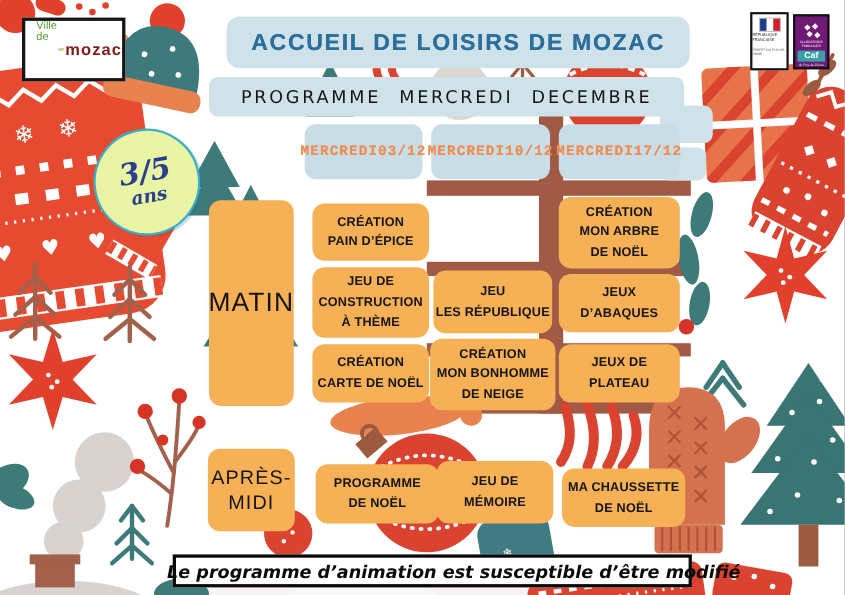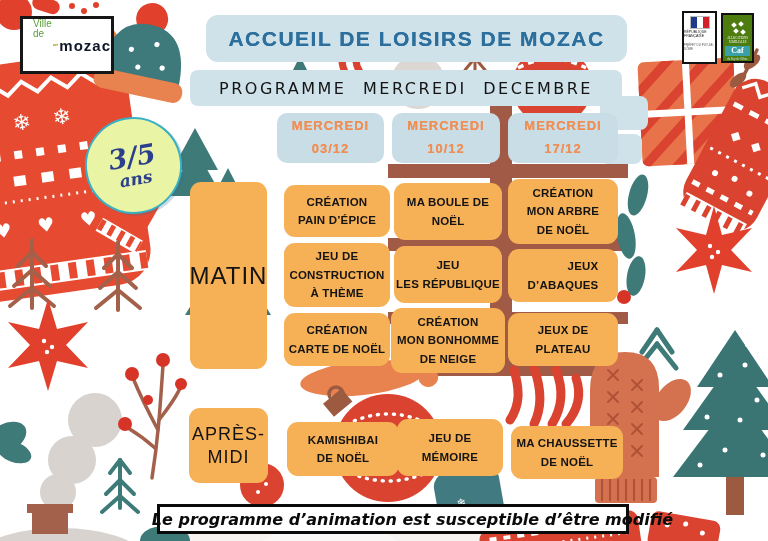--- a/index.html
+++ b/index.html
@@ -9,23 +9,23 @@
   .fg{position:absolute;z-index:2;box-sizing:border-box;}
 
   .banner{background:#cfe2ea;border-radius:12px;display:flex;align-items:center;justify-content:center;}
   .title-banner{left:206px;top:15px;width:421px;height:47px;}
   .title-text{color:#2c6f9d;font-weight:bold;font-size:21px;letter-spacing:1.5px;
               text-shadow:0 0 .6px #2c6f9d;}
   .subtitle-banner{left:190px;top:70px;width:432px;height:36px;border-radius:8px;}
   .subtitle-text{color:#141414;font-size:16px;letter-spacing:2.5px;word-spacing:9px;
                  font-family:"DejaVu Sans",sans-serif;}
 
-  .day-header{background:#c9dde7;border-radius:10px;display:flex;flex-direction:column;
+  .day-header{background:#c9dde7;border-radius:10px;display:flex;flex-direction:row;
               align-items:center;justify-content:center;color:#ef8f56;font-weight:bold;
-              font-size:13px;letter-spacing:1px;line-height:1.75;text-shadow:0 0 .5px #ef8f56;}
+              font-size:13px;letter-spacing:1px;line-height:1.75;text-shadow:0 0 .5px #ef8f56;font-family:Liberation Mono, monospace;}
   .hdr1{left:277px;top:113px;width:107px;height:50px;}
   .hdr2{left:392px;top:113px;width:108px;height:50px;}
   .hdr3{left:508px;top:113px;width:110px;height:50px;}
 
   .badge{left:85px;top:117px;width:97px;height:97px;border-radius:50%;
          background:#eaf4a5;border:2px solid #3ab0c4;box-shadow:2px 2px 0 rgba(44,110,157,.25);
          display:flex;flex-direction:column;align-items:center;justify-content:center;
          transform:rotate(-10deg);color:#2b3f8c;font-family:"DejaVu Serif",serif;font-style:italic;}
   .badge .ages{font-size:27px;font-weight:bold;line-height:1;}
   .badge .unit{font-size:17px;font-weight:bold;line-height:1.1;}
@@ -35,46 +35,46 @@
   .section-label{font-family:Liberation Sans, sans-serif;font-size:24px;letter-spacing:1px;line-height:1.25;}
   .lbl-matin{left:190px;top:182px;width:77px;height:187px;}
   .lbl-apres{left:189px;top:408px;width:79px;height:75px;font-size:18px;}
   .cell{font-weight:bold;font-size:11.5px;line-height:1.6;letter-spacing:.2px;white-space:pre-line;}
 
   .r1c1{left:284px;top:185px;width:106px;height:52px;}
   .r1c2{left:394px;top:183px;width:108px;height:57px;}
   .r1c3{left:508px;top:179px;width:110px;height:65px;}
   .r2c1{left:284px;top:243px;width:106px;height:64px;}
   .r2c2{left:394px;top:246px;width:108px;height:57px;}
-  .r2c3{left:508px;top:249px;width:110px;height:53px;text-align:right;}
+  .r2c3{left:508px;top:249px;width:110px;height:53px;}
   .r3c1{left:284px;top:313px;width:106px;height:53px;}
   .r3c2{left:391px;top:308px;width:114px;height:65px;}
   .r3c3{left:508px;top:313px;width:110px;height:53px;}
   .a1{left:287px;top:422px;width:112px;height:54px;}
   .a2{left:397px;top:419px;width:106px;height:57px;}
   .a3{left:511px;top:426px;width:112px;height:53px;}
 
   .disclaimer{left:157px;top:504px;width:472px;height:30px;background:#ffffff;border:3px solid #0a0a0a;
               display:flex;align-items:center;justify-content:center;z-index:3;padding-left:39px;}
   .disclaimer span{font-family:"DejaVu Sans",sans-serif;font-weight:bold;font-style:italic;font-size:16px;
               color:#0a0a0a;white-space:nowrap;}
 
   
   .mozac-logo{left:20px;top:16px;width:94px;height:58px;background:#fff;border:3px solid #161616;
               display:flex;flex-direction:row;align-items:center;justify-content:center;gap:1px;}
   .mozac-top{color:#5a9e3a;font-size:10px;line-height:1;align-self:flex-start;margin-left:10px;}
-  .mozac-bottom{color:#0f172a;font-size:15px;font-weight:bold;letter-spacing:1px;line-height:1;}
+  .mozac-bottom{color:#7f1d1d;font-size:15px;font-weight:bold;letter-spacing:1px;line-height:1;}
   .gov-logo{left:682px;top:11px;width:35px;height:53px;background:#fff;border:2px solid #111;
             display:flex;flex-direction:column;align-items:center;padding-top:3px;gap:1px;}
   .flag{display:flex;width:18px;height:11px;border:0.5px solid #bbb;}
   .flag i{flex:1;}
   .gov-logo .t1{font-size:3.5px;color:#222;line-height:1.2;}
   .gov-logo .t2{font-size:3px;color:#555;line-height:1.2;margin-top:5px;}
-  .caf-logo{left:721px;top:13px;width:33px;height:50px;background:#4d7c0f;border:2px solid #111;
-            display:flex;flex-direction:column;align-items:center;padding-top:7px;font-family:Liberation Serif, serif;}
+  .caf-logo{left:721px;top:13px;width:33px;height:50px;background:#701a75;border:2px solid #111;
+            display:flex;flex-direction:column;align-items:center;padding-top:7px;}
   .caf-birds{position:relative;width:16px;height:14px;}
   .caf-birds i{position:absolute;width:4px;height:4px;background:#fff;transform:rotate(45deg);}
   .caf-org{color:#fff;font-size:3px;text-align:center;line-height:1.3;margin-top:1px;}
   .caf-name{background:#3aa0a8;color:#fff;font-weight:bold;font-size:8px;padding:0 6px;margin-top:2px;line-height:1.2;}
   .caf-sub{color:#cfe2ea;font-size:3px;margin-top:1px;}
 </style>
 </head>
 <body>
 
 <div class="canvas">
@@ -433,42 +433,40 @@
     <span>10/12</span>
   </div>
   <div class="fg day-header hdr3">
     <span>MERCREDI</span>
     <span>17/12</span>
   </div>
 
   <div class="fg slot section-label lbl-matin">MATIN</div>
   <div class="fg slot cell r1c1">CRÉATION
 PAIN D’ÉPICE</div>
-  <div class="fg slot cell r1c2">MA BOULE DE
-NOËL</div>
   <div class="fg slot cell r1c3">CRÉATION
 MON ARBRE
 DE NOËL</div>
   <div class="fg slot cell r2c1">JEU DE
 CONSTRUCTION
 À THÈME</div>
   <div class="fg slot cell r2c2">JEU
 LES RÉPUBLIQUE</div>
   <div class="fg slot cell r2c3">JEUX
 D’ABAQUES</div>
   <div class="fg slot cell r3c1">CRÉATION
 CARTE DE NOËL</div>
   <div class="fg slot cell r3c2">CRÉATION
 MON BONHOMME
 DE NEIGE</div>
   <div class="fg slot cell r3c3">JEUX DE
 PLATEAU</div>
 
   <div class="fg slot section-label lbl-apres">APRÈS-MIDI</div>
-  <div class="fg slot cell a1">KAMISHIBAI
+  <div class="fg slot cell a1">PROGRAMME
 DE NOËL</div>
   <div class="fg slot cell a2">JEU DE
 MÉMOIRE</div>
   <div class="fg slot cell a3">MA CHAUSSETTE
 DE NOËL</div>
 
   <div class="fg disclaimer">
     <span>Le programme d’animation est susceptible d’être modifié</span>
   </div>
 

